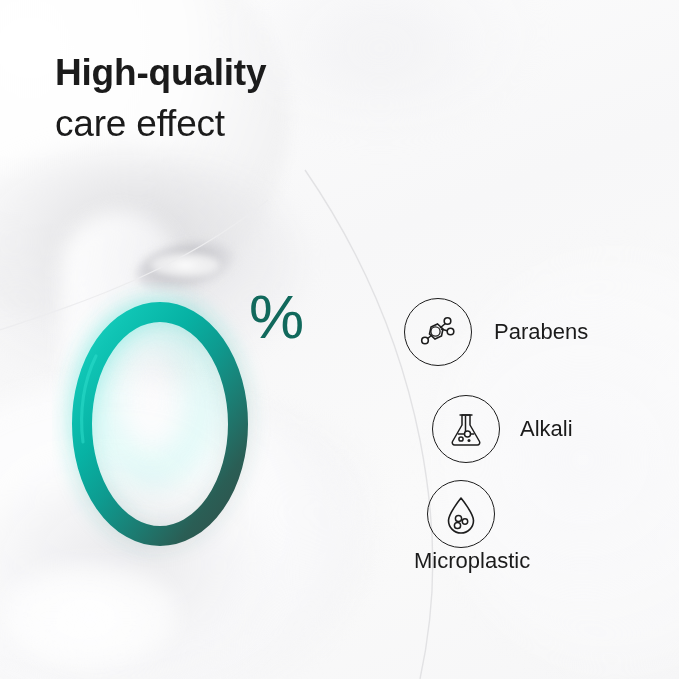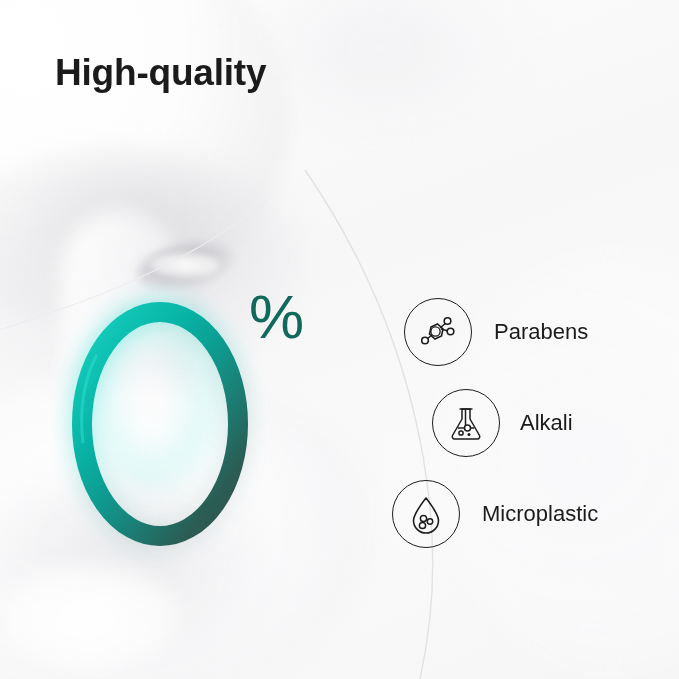--- a/index.html
+++ b/index.html
@@ -161,22 +161,22 @@
     top: 290px;
     width: 280px;
     height: 270px;
   }
   .list-row {
     position: absolute;
     display: flex;
     align-items: center;
   }
   .row-1 { left: 24px; top: 8px; }
-  .row-2 { left: 52px; top: 99px; }
-  .row-3 { left: 12px; top: 190px; }
+  .row-2 { left: 52px; top: 105px; }
+  .row-3 { left: 12px; top: 190px; flex-direction: column; }
 
   .icon-circle {
     width: 66px;
     height: 66px;
     flex: 0 0 66px;
     border-radius: 50%;
     border: 1.5px solid #1d1d1d;
     display: flex;
     align-items: center;
     justify-content: center;
@@ -211,20 +211,21 @@
     <div class="blob blob-k"></div>
   </div>
 
   <svg class="hairline" width="679" height="679" viewBox="0 0 679 679">
     <path d="M 305 170 C 360 250, 400 340, 420 440 C 437 528, 437 600, 420 679" fill="none" stroke="#e2e2e4" stroke-width="1.4"></path>
     <path d="M 0 330 C 90 300, 180 270, 268 200" fill="none" stroke="#ededef" stroke-width="1.2"></path>
   </svg>
 
   <div class="headline">
     <span class="ln bold">High-quality</span>
+    <span class="ln light">care effect</span>
   </div>
 
   <div class="zero-wrap">
     <svg class="zero-svg" width="300" height="290" viewBox="0 0 300 290">
       <defs>
         <linearGradient id="ringGrad" x1="0%" y1="4%" x2="88%" y2="100%">
           <stop offset="0%" stop-color="#1bd2c0"></stop>
           <stop offset="14%" stop-color="#0fc4b4"></stop>
           <stop offset="34%" stop-color="#07b2a4"></stop>
           <stop offset="52%" stop-color="#0e9a8f"></stop>

